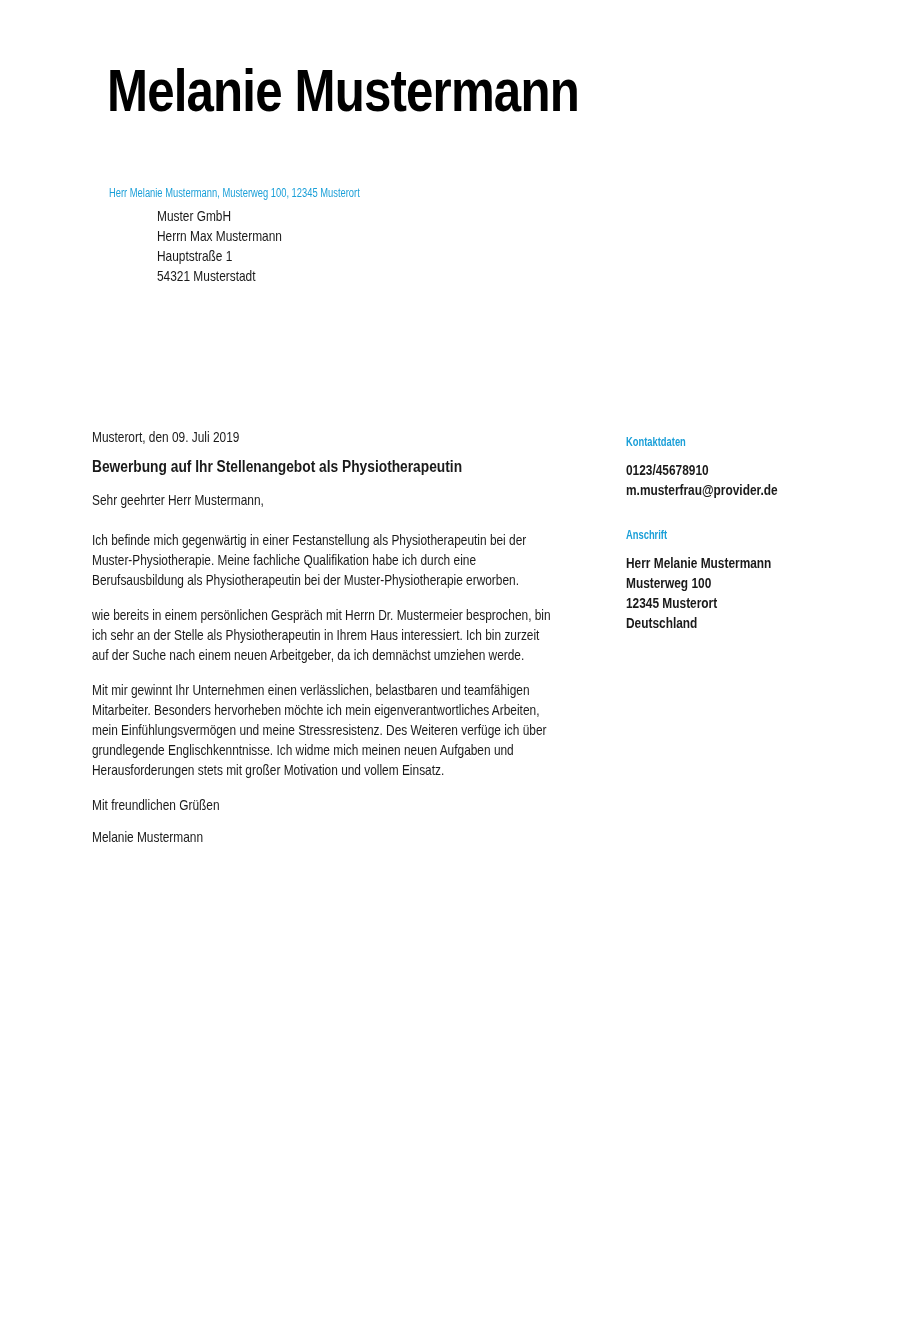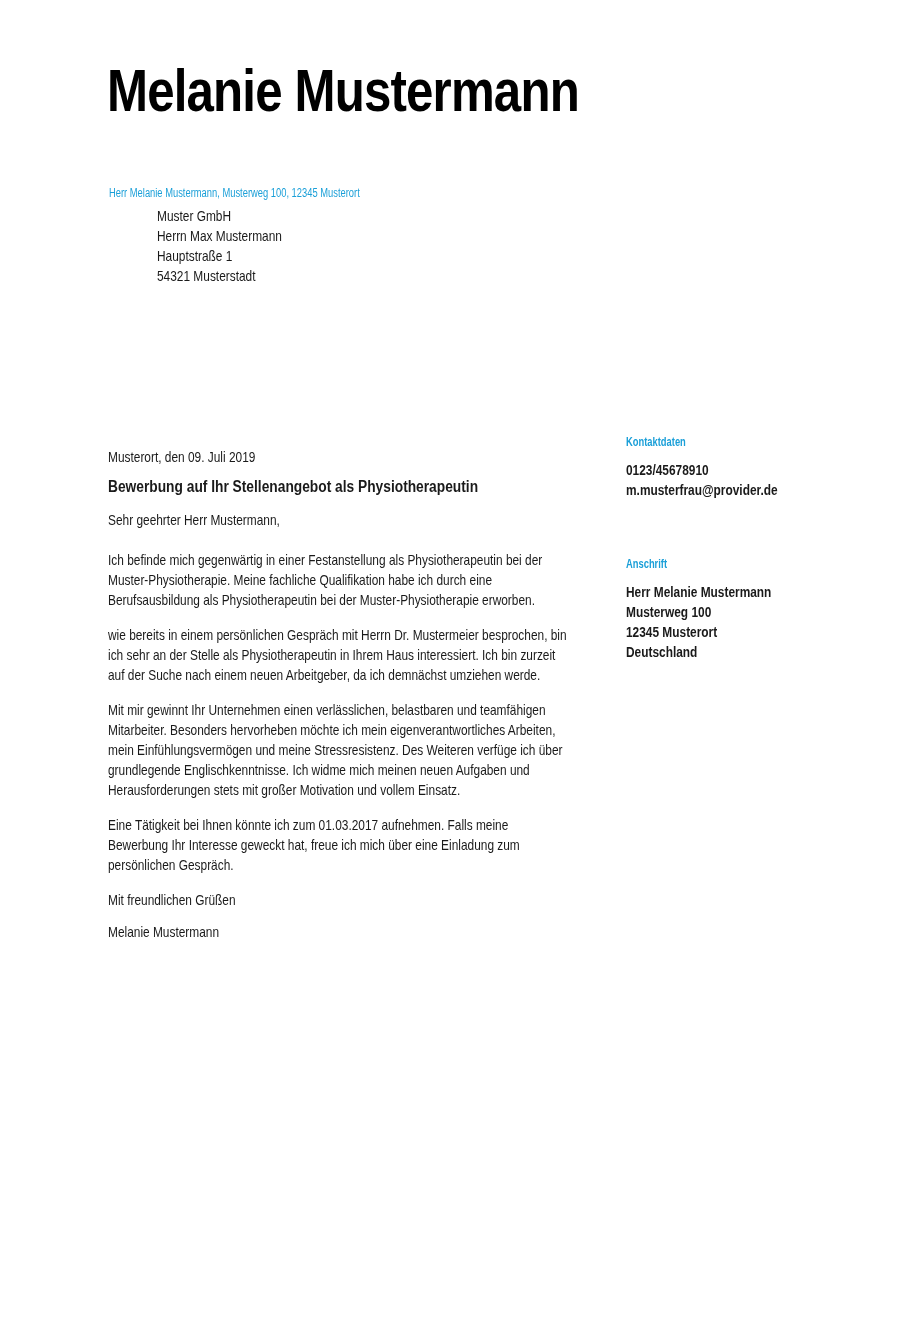--- a/index.html
+++ b/index.html
@@ -8,37 +8,37 @@
 
     .name { position: absolute; left: 107px; top: 56px; font-size: 60px; font-weight: bold;
             color: #000; letter-spacing: -1px; transform: scaleX(0.82); transform-origin: 0 0; white-space: nowrap; }
 
     .sender-line { position: absolute; left: 109px; top: 186px; font-size: 12px; color: #1a9fd8;
                    transform: scaleX(0.78); transform-origin: 0 0; white-space: nowrap; }
 
     .recipient { position: absolute; left: 109px; top: 206px; font-size: 14.5px; line-height: 20px; margin-left: 48px; }
     .recipient div { transform: scaleX(0.82); transform-origin: 0 0; white-space: nowrap; }
 
-    .main { position: absolute; left: 108px; top: 427px; width: 590px; font-size: 14.5px; line-height: 20px; margin-top: 20px; }
+    .main { position: absolute; left: 92px; top: 427px; width: 590px; font-size: 14.5px; line-height: 20px; }
     .main .line { transform: scaleX(0.82); transform-origin: 0 0; white-space: pre; }
     .date { margin-bottom: 10px; }
     .subject { font-weight: bold; font-size: 16px; margin-bottom: 13px; transform: scaleX(0.86) !important; }
     .salutation { margin-bottom: 20px; }
     .para { margin-bottom: 15px; }
     .closing { margin-bottom: 12px; }
     .signature { height: 60px; position: relative; }
     .signature span { position: absolute; left: 10px; top: 0px; font-family: "DejaVu Serif", serif;
                       font-style: italic; font-size: 34px; color: #cfcfcf; letter-spacing: 1px;
                       transform: scaleX(0.95); transform-origin: 0 0; white-space: nowrap; }
 
     .side { position: absolute; left: 626px; width: 240px; font-size: 14.5px; line-height: 20px; font-weight: bold; }
     .side .label { font-size: 12px; color: #1a9fd8; margin-bottom: 8px; transform: scaleX(0.78); transform-origin: 0 0; white-space: nowrap; }
     .side .val { transform: scaleX(0.82); transform-origin: 0 0; white-space: nowrap; }
     .side-contact { top: 432px; }
-    .side-address { top: 525px; margin-top: 29px; }
+    .side-address { top: 525px; }
   </style>
 </head>
 <body>
 
 <div class="name">Melanie Mustermann</div>
 
 <div class="sender-line">Herr Melanie Mustermann, Musterweg 100, 12345 Musterort</div>
 
 <div class="recipient">
   <div>Muster GmbH</div>
@@ -62,25 +62,20 @@
     <div class="line">ich sehr an der Stelle als Physiotherapeutin in Ihrem Haus interessiert. Ich bin zurzeit</div>
     <div class="line">auf der Suche nach einem neuen Arbeitgeber, da ich demnächst umziehen werde.</div>
   </div>
   <div class="para">
     <div class="line">Mit mir gewinnt Ihr Unternehmen einen verlässlichen, belastbaren und teamfähigen</div>
     <div class="line">Mitarbeiter. Besonders hervorheben möchte ich mein eigenverantwortliches Arbeiten,</div>
     <div class="line">mein Einfühlungsvermögen und meine Stressresistenz. Des Weiteren verfüge ich über</div>
     <div class="line">grundlegende Englischkenntnisse. Ich widme mich meinen neuen Aufgaben und</div>
     <div class="line">Herausforderungen stets mit großer Motivation und vollem Einsatz.</div>
   </div>
-  <div class="para">
-    <div class="line">Eine Tätigkeit bei Ihnen könnte ich zum 01.03.2017 aufnehmen. Falls meine</div>
-    <div class="line">Bewerbung Ihr Interesse geweckt hat, freue ich mich über eine Einladung zum</div>
-    <div class="line">persönlichen Gespräch.</div>
-  </div>
 
   <div class="line closing">Mit freundlichen Grüßen</div>
   <div class="line">Melanie Mustermann</div>
 </div>
 
 <div class="side side-contact">
   <div class="label">Kontaktdaten</div>
   <div class="val">0123/45678910</div>
   <div class="val">m.musterfrau@provider.de</div>
 </div>

